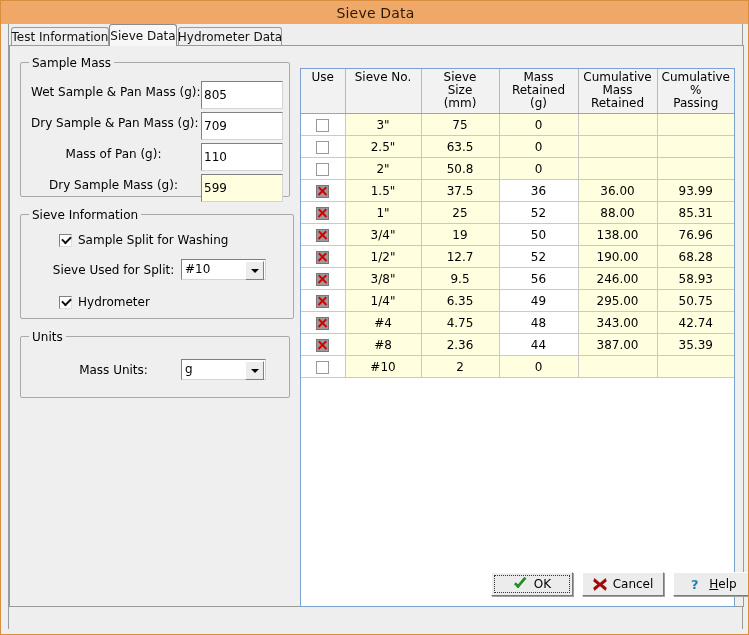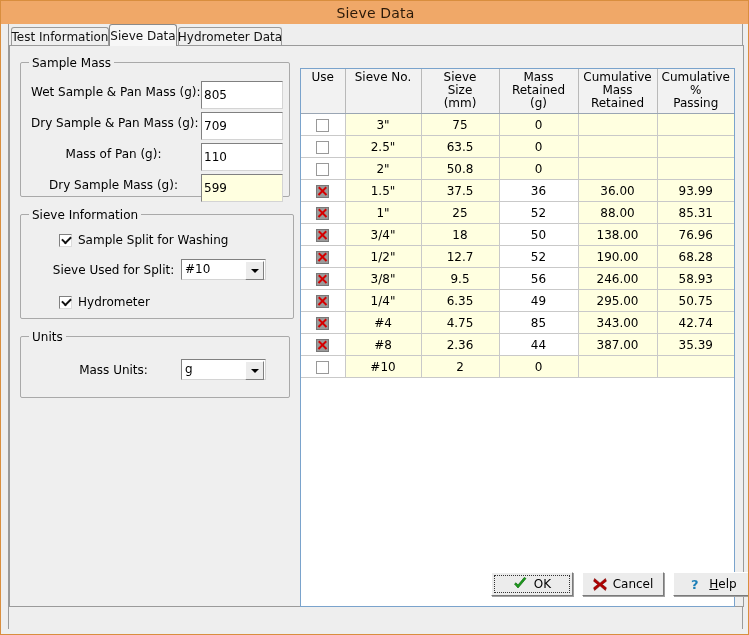--- a/index.html
+++ b/index.html
@@ -455,21 +455,21 @@
                 <td class="use-cell"><span class="gridchk checked"></span></td>
                 <td>1"</td>
                 <td>25</td>
                 <td class="white">52</td>
                 <td>88.00</td>
                 <td>85.31</td>
               </tr>
               <tr>
                 <td class="use-cell"><span class="gridchk checked"></span></td>
                 <td>3/4"</td>
-                <td>18</td>
+                <td>19</td>
                 <td class="white">50</td>
                 <td>138.00</td>
                 <td>76.96</td>
               </tr>
               <tr>
                 <td class="use-cell"><span class="gridchk checked"></span></td>
                 <td>1/2"</td>
                 <td>12.7</td>
                 <td class="white">52</td>
                 <td>190.00</td>
@@ -488,21 +488,21 @@
                 <td>1/4"</td>
                 <td>6.35</td>
                 <td class="white">49</td>
                 <td>295.00</td>
                 <td>50.75</td>
               </tr>
               <tr>
                 <td class="use-cell"><span class="gridchk checked"></span></td>
                 <td>#4</td>
                 <td>4.75</td>
-                <td class="white">85</td>
+                <td class="white">48</td>
                 <td>343.00</td>
                 <td>42.74</td>
               </tr>
               <tr>
                 <td class="use-cell"><span class="gridchk checked"></span></td>
                 <td>#8</td>
                 <td>2.36</td>
                 <td class="white">44</td>
                 <td>387.00</td>
                 <td>35.39</td>

